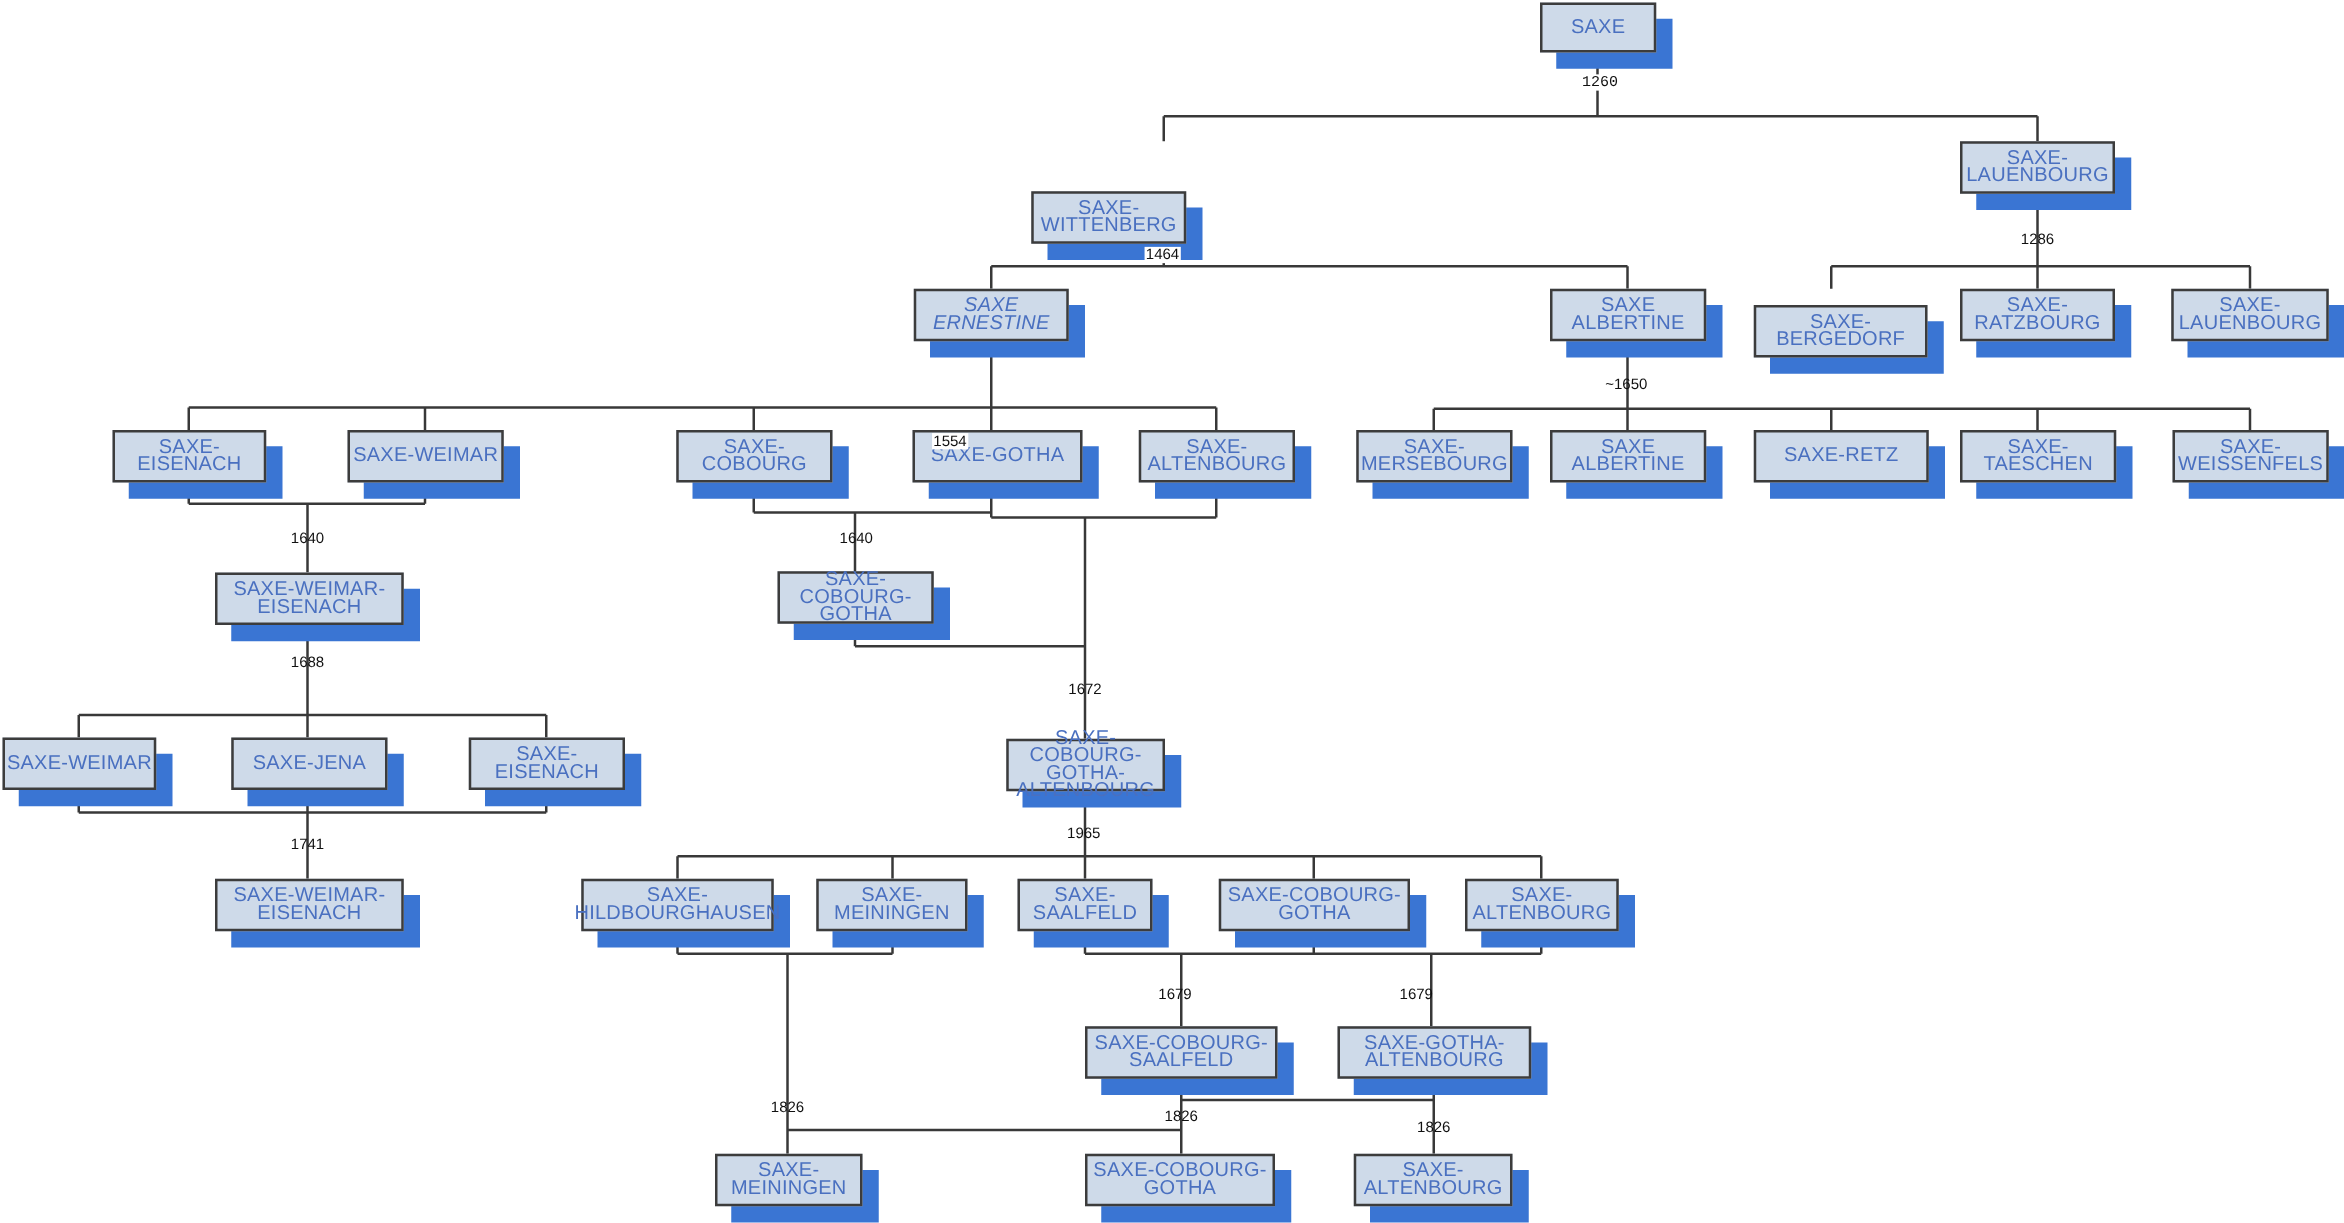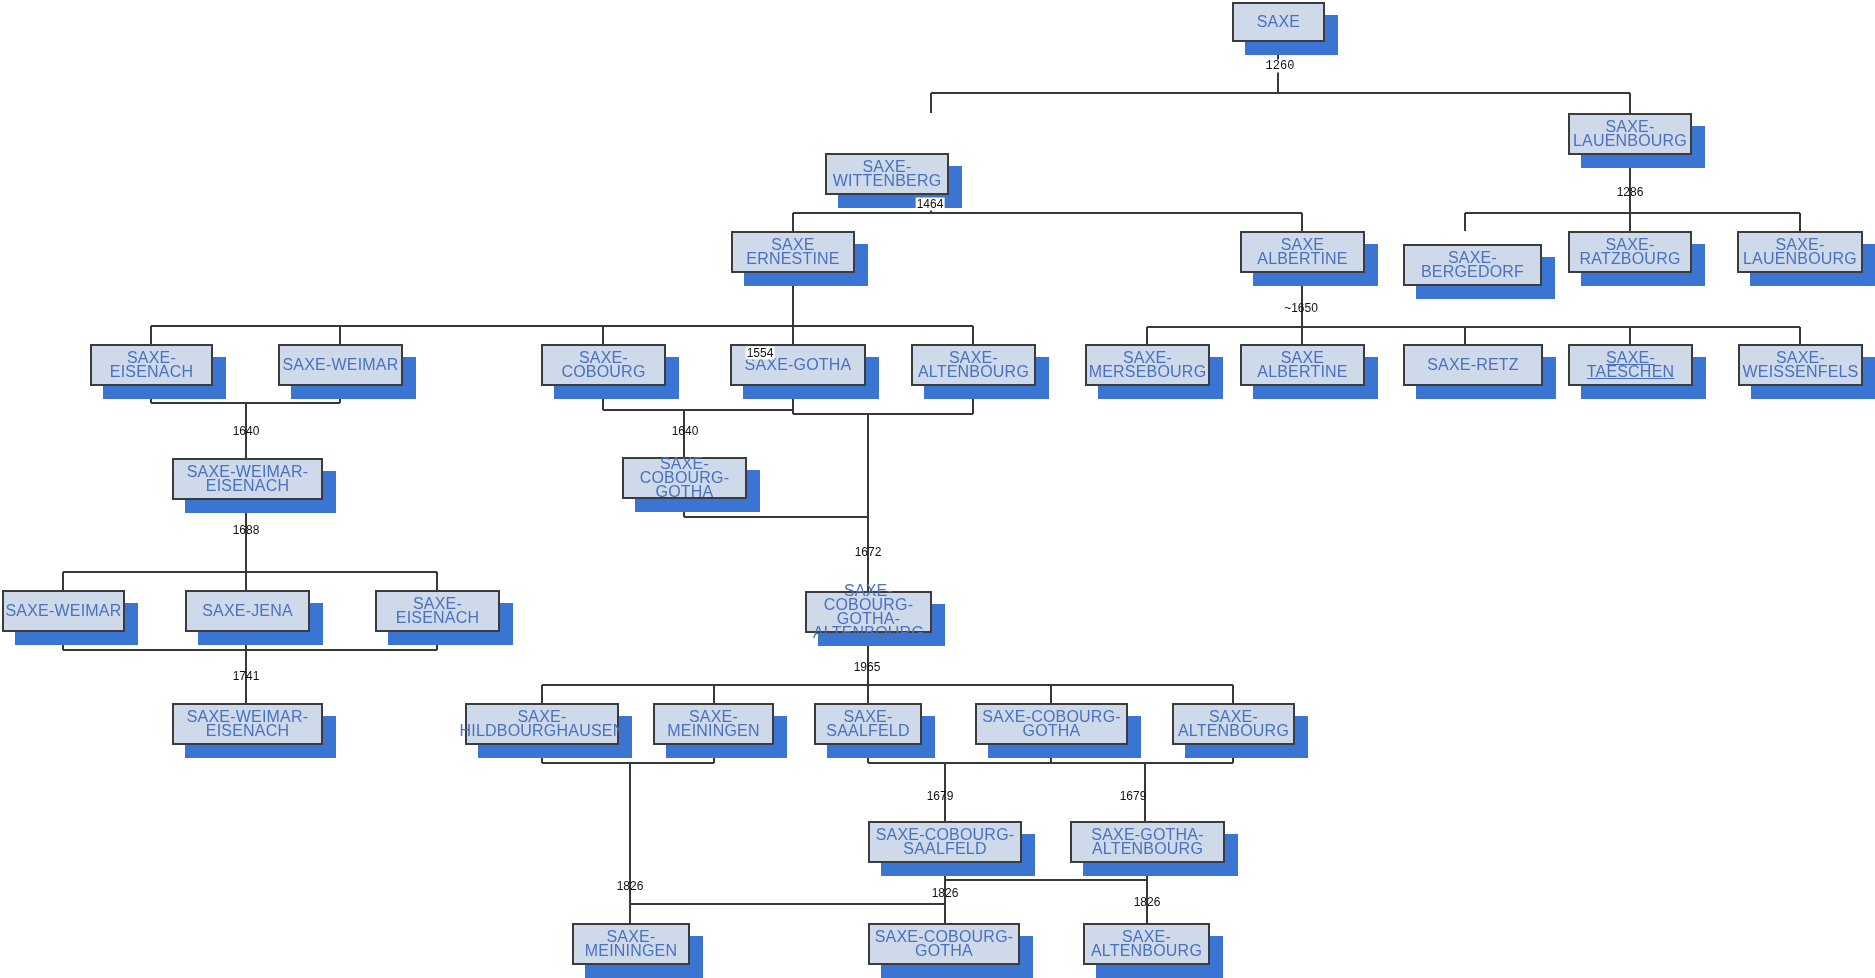--- a/index.html
+++ b/index.html
@@ -96,34 +96,34 @@
       <line x1="630" y1="763" x2="630" y2="923" stroke="#383838" stroke-width="2"></line>
       <line x1="630" y1="904" x2="945" y2="904" stroke="#383838" stroke-width="2"></line>
       <line x1="945" y1="863" x2="945" y2="923" stroke="#383838" stroke-width="2"></line>
       <line x1="945" y1="880" x2="1147" y2="880" stroke="#383838" stroke-width="2"></line>
       <line x1="1147" y1="863" x2="1147" y2="923" stroke="#383838" stroke-width="2"></line>
     </svg>
   <div>
       <div class="node" style="left: 1232px; top: 2px; width: 93px; height: 40px;">SAXE</div>
       <div class="node" style="left: 825px; top: 113px; width: 124px; height: 42px; margin-top: 40px;">SAXE-WITTENBERG</div>
       <div class="node" style="left: 1568px; top: 113px; width: 124px; height: 42px;">SAXE-LAUENBOURG</div>
-      <div class="node" style="left: 731px; top: 231px; width: 124px; height: 42px;">SAXE ERNESTINE</div>
+      <div class="node" style="left: 731px; top: 231px; width: 124px; height: 42px; font-style: italic;">SAXE ERNESTINE</div>
       <div class="node" style="left: 1240px; top: 231px; width: 125px; height: 42px;">SAXE ALBERTINE</div>
       <div class="node" style="left: 1403px; top: 244px; width: 139px; height: 42px;">SAXE-BERGEDORF</div>
       <div class="node" style="left: 1568px; top: 231px; width: 124px; height: 42px;">SAXE-RATZBOURG</div>
       <div class="node" style="left: 1737px; top: 231px; width: 126px; height: 42px;">SAXE-LAUENBOURG</div>
       <div class="node" style="left: 90px; top: 344px; width: 123px; height: 42px;">SAXE-EISENACH</div>
       <div class="node" style="left: 278px; top: 344px; width: 125px; height: 42px;">SAXE-WEIMAR</div>
       <div class="node" style="left: 541px; top: 344px; width: 125px; height: 42px;">SAXE-COBOURG</div>
       <div class="node" style="left: 730px; top: 344px; width: 136px; height: 42px;">SAXE-GOTHA</div>
       <div class="node" style="left: 911px; top: 344px; width: 125px; height: 42px;">SAXE-ALTENBOURG</div>
       <div class="node" style="left: 1085px; top: 344px; width: 125px; height: 42px;">SAXE-MERSEBOURG</div>
       <div class="node" style="left: 1240px; top: 344px; width: 125px; height: 42px;">SAXE ALBERTINE</div>
       <div class="node" style="left: 1403px; top: 344px; width: 140px; height: 42px;">SAXE-RETZ</div>
-      <div class="node" style="left: 1568px; top: 344px; width: 125px; height: 42px; text-decoration: underline;">SAXE-TAESCHEN</div>
+      <div class="node" style="left: 1568px; top: 344px; width: 125px; height: 42px;">SAXE-TAESCHEN</div>
       <div class="node" style="left: 1738px; top: 344px; width: 125px; height: 42px;">SAXE-WEISSENFELS</div>
       <div class="node" style="left: 172px; top: 458px; width: 151px; height: 42px;">SAXE-WEIMAR-EISENACH</div>
       <div class="node" style="left: 622px; top: 457px; width: 125px; height: 42px;">SAXE-COBOURG-
 GOTHA</div>
       <div class="node" style="left: 2px; top: 590px; width: 123px; height: 42px;">SAXE-WEIMAR</div>
       <div class="node" style="left: 185px; top: 590px; width: 125px; height: 42px;">SAXE-JENA</div>
       <div class="node" style="left: 375px; top: 590px; width: 125px; height: 42px;">SAXE-EISENACH</div>
       <div class="node" style="left: 805px; top: 591px; width: 127px; height: 42px;">SAXE-COBOURG-
 GOTHA-ALTENBOURG</div>
       <div class="node" style="left: 172px; top: 703px; width: 151px; height: 42px;">SAXE-WEIMAR-EISENACH</div>

